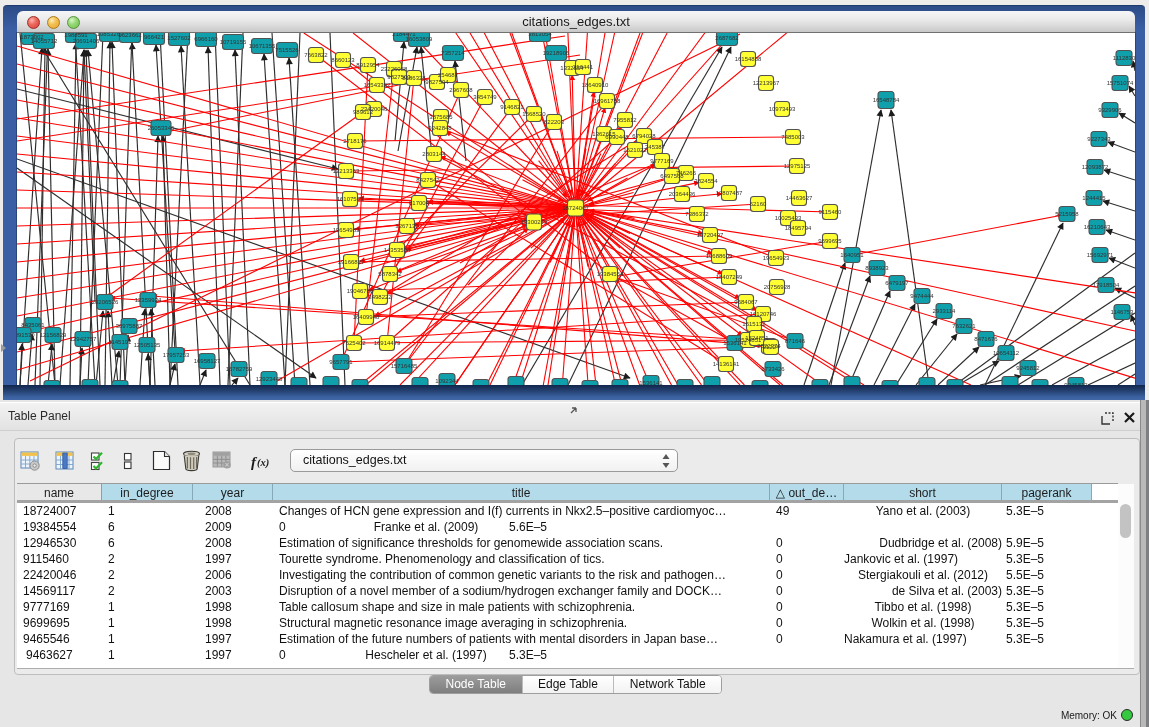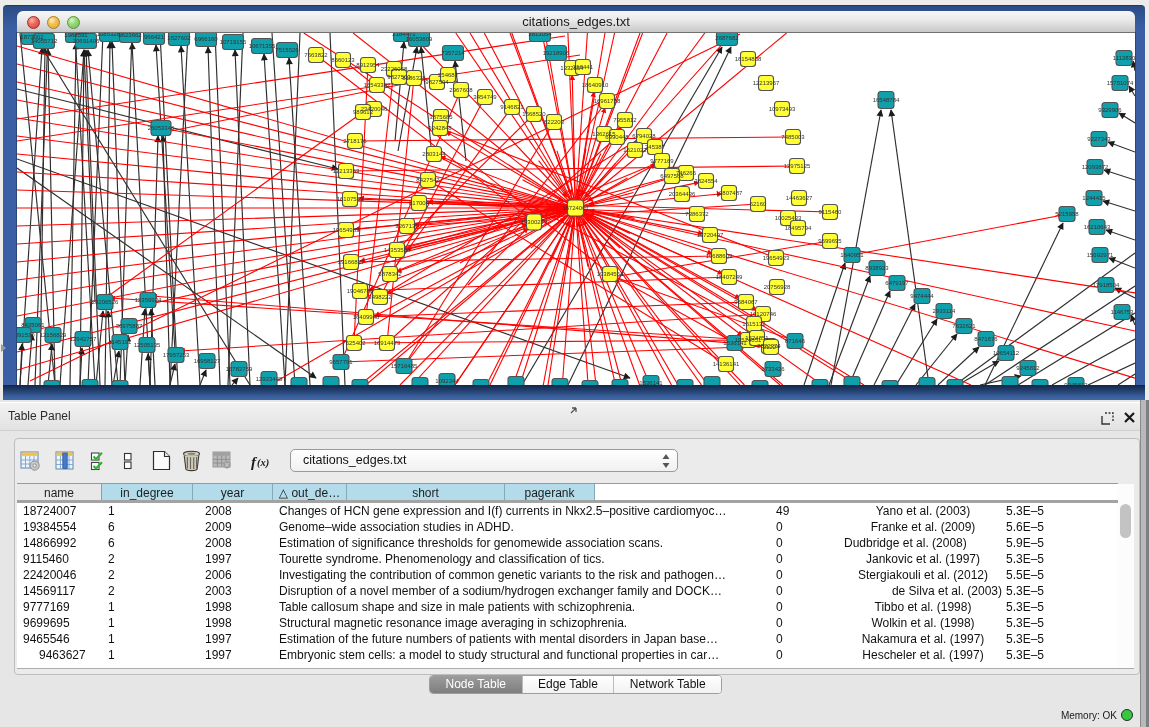--- a/index.html
+++ b/index.html
@@ -677,58 +677,58 @@
     <svg class="abs" style="left:370px;top:3px" width="10" height="16">
         <path d="M5 1L8.5 6H1.5z" fill="#555"></path>
         <path d="M5 15L1.5 10H8.5z" fill="#555"></path>
       </svg>
   </div>
   <div class="abs" id="tbl">
     <div class="hrow">
         <div class="hc gray" style="width:85px">name</div>
         <div class="hc " style="width:91px">in_degree</div>
         <div class="hc " style="width:80px">year</div>
+        <div class="hc " style="width:497px">title</div>
         <div class="hc " style="width:74px">△ out_de…</div>
         <div class="hc " style="width:158px">short</div>
         <div class="hc " style="width:90px">pagerank</div>
       </div>
     <div class="trow">
         <div class="tc" style="width:85px;padding-left:6px">18724007</div>
         <div class="tc" style="width:91px;padding-left:6px">1</div>
         <div class="tc" style="width:80px;padding-left:12px">2008</div>
         <div class="tc" style="width:497px;padding-left:6px">Changes of HCN gene expression and I(f) currents in Nkx2.5–positive cardiomyoc…</div>
         <div class="tc" style="width:74px;padding-left:6px">49</div>
         <div class="tc" style="width:158px;text-align:center">Yano et al. (2003)</div>
         <div class="tc" style="width:90px;padding-left:4px">5.3E–5</div>
       </div>
       <div class="trow">
         <div class="tc" style="width:85px;padding-left:6px">19384554</div>
         <div class="tc" style="width:91px;padding-left:6px">6</div>
         <div class="tc" style="width:80px;padding-left:12px">2009</div>
-        <div class="tc" style="width:497px;padding-left:6px">Genome–wide association studies in ADHD.</div>
         <div class="tc" style="width:74px;padding-left:6px">0</div>
         <div class="tc" style="width:158px;text-align:center">Franke et al. (2009)</div>
         <div class="tc" style="width:90px;padding-left:4px">5.6E–5</div>
       </div>
       <div class="trow">
-        <div class="tc" style="width:85px;padding-left:6px">14866992</div>
+        <div class="tc" style="width:85px;padding-left:6px">12946530</div>
         <div class="tc" style="width:91px;padding-left:6px">6</div>
         <div class="tc" style="width:80px;padding-left:12px">2008</div>
         <div class="tc" style="width:497px;padding-left:6px">Estimation of significance thresholds for genomewide association scans.</div>
         <div class="tc" style="width:74px;padding-left:6px">0</div>
-        <div class="tc" style="width:158px;text-align:left">Dudbridge et al. (2008)</div>
+        <div class="tc" style="width:158px;text-align:right">Dudbridge et al. (2008)</div>
         <div class="tc" style="width:90px;padding-left:4px">5.9E–5</div>
       </div>
       <div class="trow">
         <div class="tc" style="width:85px;padding-left:6px">9115460</div>
         <div class="tc" style="width:91px;padding-left:6px">2</div>
         <div class="tc" style="width:80px;padding-left:12px">1997</div>
         <div class="tc" style="width:497px;padding-left:6px">Tourette syndrome. Phenomenology and classification of tics.</div>
         <div class="tc" style="width:74px;padding-left:6px">0</div>
-        <div class="tc" style="width:158px;text-align:center">Jankovic et al. (1997)</div>
+        <div class="tc" style="width:158px;text-align:left">Jankovic et al. (1997)</div>
         <div class="tc" style="width:90px;padding-left:4px">5.3E–5</div>
       </div>
       <div class="trow">
         <div class="tc" style="width:85px;padding-left:6px">22420046</div>
         <div class="tc" style="width:91px;padding-left:6px">2</div>
         <div class="tc" style="width:80px;padding-left:12px">2006</div>
         <div class="tc" style="width:497px;padding-left:6px">Investigating the contribution of common genetic variants to the risk and pathogen…</div>
         <div class="tc" style="width:74px;padding-left:6px">0</div>
         <div class="tc" style="width:158px;text-align:center">Stergiakouli et al. (2012)</div>
         <div class="tc" style="width:90px;padding-left:4px">5.5E–5</div>
@@ -759,28 +759,27 @@
         <div class="tc" style="width:74px;padding-left:6px">0</div>
         <div class="tc" style="width:158px;text-align:center">Wolkin et al. (1998)</div>
         <div class="tc" style="width:90px;padding-left:4px">5.3E–5</div>
       </div>
       <div class="trow">
         <div class="tc" style="width:85px;padding-left:6px">9465546</div>
         <div class="tc" style="width:91px;padding-left:6px">1</div>
         <div class="tc" style="width:80px;padding-left:12px">1997</div>
         <div class="tc" style="width:497px;padding-left:6px">Estimation of the future numbers of patients with mental disorders in Japan base…</div>
         <div class="tc" style="width:74px;padding-left:6px">0</div>
-        <div class="tc" style="width:158px;text-align:center">Nakamura et al. (1997)</div>
+        <div class="tc" style="width:158px;text-align:left">Nakamura et al. (1997)</div>
         <div class="tc" style="width:90px;padding-left:4px">5.3E–5</div>
       </div>
       <div class="trow">
-        <div class="tc" style="width:85px;padding-left:22px">9463627</div>
+        <div class="tc" style="width:85px;padding-left:9px">9463627</div>
         <div class="tc" style="width:91px;padding-left:6px">1</div>
         <div class="tc" style="width:80px;padding-left:12px">1997</div>
-        <div class="tc" style="width:497px;padding-left:6px">Embryonic stem cells: a model to study structural and functional properties in car…</div>
         <div class="tc" style="width:74px;padding-left:6px">0</div>
         <div class="tc" style="width:158px;text-align:center">Hescheler et al. (1997)</div>
         <div class="tc" style="width:90px;padding-left:4px">5.3E–5</div>
       </div>
   </div>
   <div class="abs" id="vsb">
       <div class="abs thumb"></div>
     </div>
   <div class="abs" style="left:17px;top:268px;width:1117px;height:1px;background:#adadad"></div>
   <div class="abs" id="tabs">

